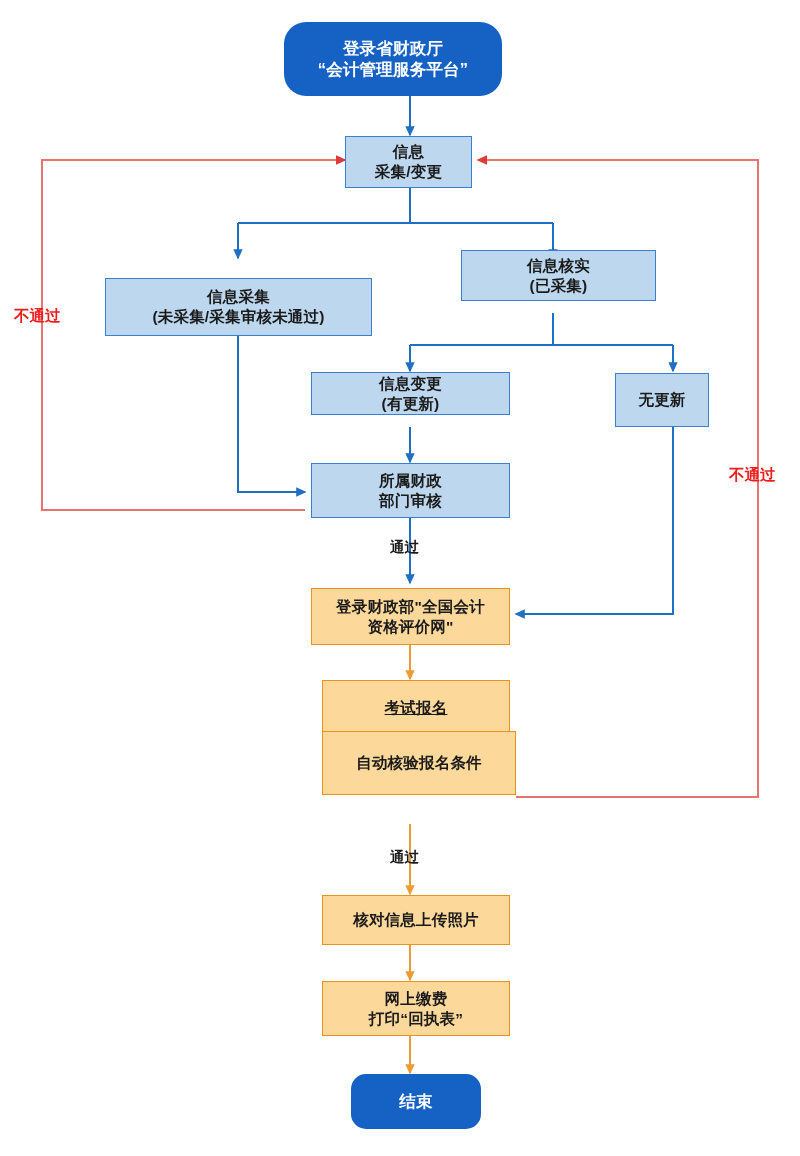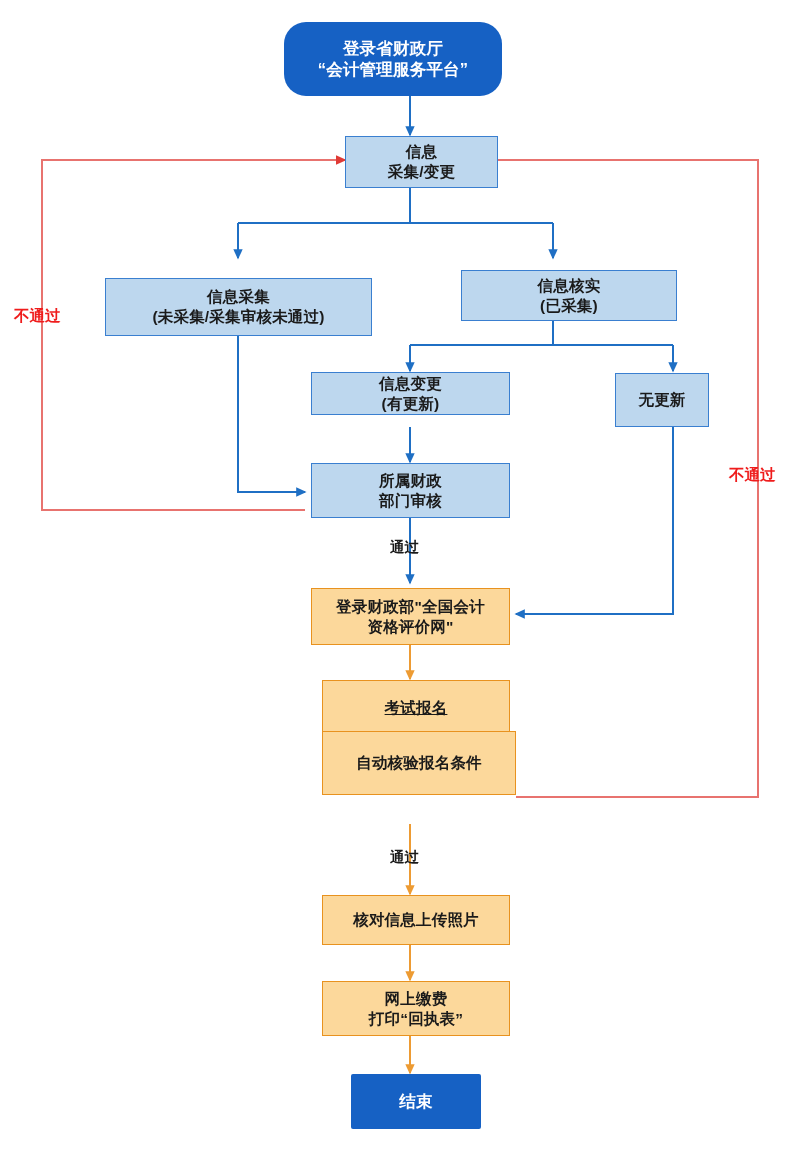--- a/index.html
+++ b/index.html
@@ -38,21 +38,21 @@
     letter-spacing: 0.2px;
   }
   .node-terminator {
     background: #1661c4;
     color: #ffffff;
     border-radius: 22px;
     font-size: 16.5px;
     border: none;
   }
   .node-terminator.small {
-    border-radius: 2px;
+    border-radius: 15px;
   }
   .node-blue {
     background: #bdd7ee;
     border: 1.3px solid #3a7fd0;
     color: #1a1a1a;
     font-size: 15.5px;
   }
   .node-orange {
     background: #fcd89b;
     border: 1.3px solid #e8921f;
@@ -123,31 +123,31 @@
     <path d="M 305 510 L 42 510 L 42 160 L 345 160" fill="none" stroke="#e8736f" stroke-width="2" marker-end="url(#arrow-red)"></path>
 
     <path d="M 516 797 L 758 797 L 758 160 L 478 160" fill="none" stroke="#e8736f" stroke-width="2" marker-end="url(#arrow-red)"></path>
   </svg>
 
   <div class="node node-terminator" style="left:284px; top:22px; width:218px; height:74px;">
     <span>登录省财政厅
 “会计管理服务平台”</span>
   </div>
 
-  <div class="node node-blue" style="left:345px; top:136px; width:153px; height:52px;">
+  <div class="node node-blue" style="left:345px; top:136px; width:127px; height:52px;">
     <span>信息
 采集/变更</span>
   </div>
 
   <div class="node node-blue" style="left:105px; top:262px; width:267px; height:58px;margin-top:16px;">
     <span>信息采集
 (未采集/采集审核未通过)</span>
   </div>
 
-  <div class="node node-blue" style="left:461px; top:270px; width:216px; height:51px;">
+  <div class="node node-blue" style="left:461px; top:250px; width:195px; height:51px;">
     <span>信息核实
 (已采集)</span>
   </div>
 
   <div class="node node-blue" style="left:311px; top:372px; width:199px; height:43px;">
     <span>信息变更
 (有更新)</span>
   </div>
 
   <div class="node node-blue" style="left:615px; top:373px; width:94px; height:54px;">

